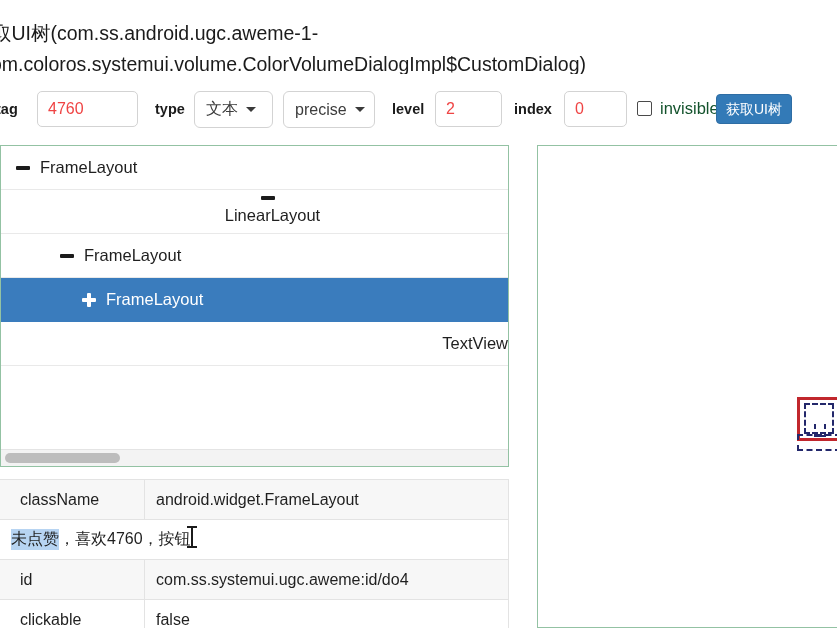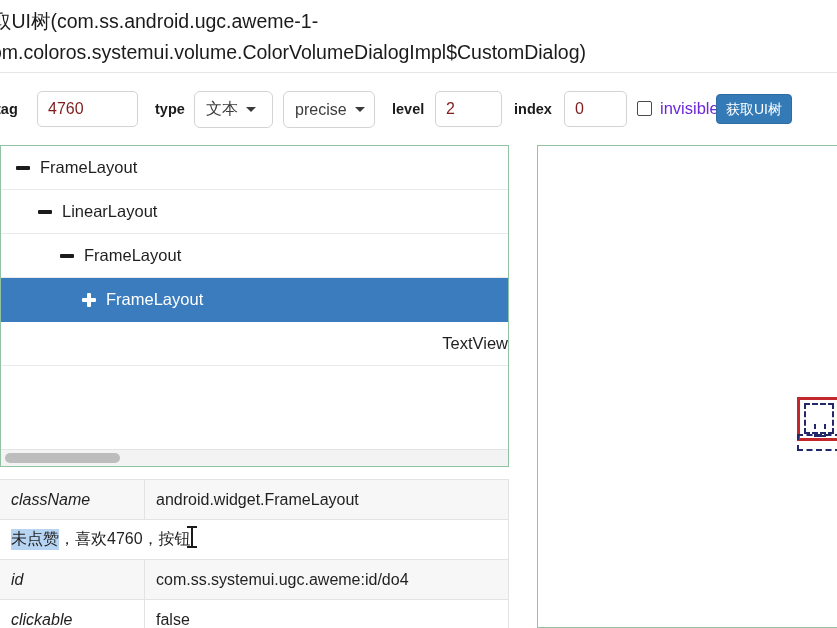--- a/index.html
+++ b/index.html
@@ -7,21 +7,21 @@
     width: 837px; height: 628px;
     background: #ffffff;
     font-family: "Liberation Sans", "DejaVu Sans", sans-serif;
     overflow: hidden;
     color: #202124;
   }
   #app { position: relative; width: 837px; height: 628px; }
 
   
   .title-bar {
-    position: absolute; left: 0; top: 0; width: 837px; height: 73px;
+    position: absolute; left: 0; top: 12px; width: 837px; height: 73px;
     border-bottom: 1px solid #e6e6e6;
     background: #fff;
     overflow: hidden;
   }
   .title-line {
     font-size: 19.5px; line-height: 33px; color: #1b1b1b;
     white-space: nowrap;
   }
   .title-line.l1 { position: absolute; left: -8px; top: 5px; }
   .title-line.l2 { position: absolute; left: -9px; top: 36px; }
@@ -37,21 +37,21 @@
     line-height: 18px;
   }
   .tb-label.tag   { left: -4px; }
   .tb-label.type  { left: 155px; }
   .tb-label.level { left: 392px; }
   .tb-label.index { left: 514px; }
 
   .txt-input {
     position: absolute; top: 91px; height: 36px;
     border: 1px solid #d3d3d3; border-radius: 5px;
-    background: #fff; font-size: 16px; color: #7f1d1d;
+    background: #fff; font-size: 16px; color: #ef4444;
     padding: 0 10px; line-height: 34px;
     font-family: "Liberation Sans", "DejaVu Sans", sans-serif;
     outline: none;
   }
   .txt-input.tag   { left: 37px;  width: 101px; }
   .txt-input.level { left: 435px; width: 67px; }
   .txt-input.index { left: 564px; width: 63px; }
 
   .select-box {
     position: absolute; top: 91px; height: 37px;
@@ -70,21 +70,21 @@
   }
 
   .chk-wrap {
     position: absolute; left: 637px; top: 99px;
     display: flex; align-items: center; gap: 8px;
   }
   .chk-box {
     width: 15px; height: 15px; border: 1.5px solid #4a4a4a;
     border-radius: 2px; background: #fff;
   }
-  .chk-label { font-size: 16.5px; color: #6d28d9; line-height: 18px; }
+  .chk-label { font-size: 16.5px; color: #14532d; line-height: 18px; }
 
   .primary-btn {
     position: absolute; left: 716px; top: 94px;
     width: 76px; height: 30px;
     background: #337ab7; border: 1px solid #2e6da4; border-radius: 4px;
     color: #fff; font-size: 14px; line-height: 28px;
     text-align: center; cursor: pointer; white-space: nowrap;
   }
 
   
@@ -131,25 +131,24 @@
 
   
   .prop-table {
     position: absolute; left: 0; top: 479px; width: 509px;
     border-top: 1px solid #e3e3e3;
     border-right: 1px solid #e3e3e3;
   }
   .prop-row { display: flex; height: 40px; border-bottom: 1px solid #e3e3e3; }
   .prop-row.alt { background: #f7f7f7; }
   .prop-key {
-    width: 145px; flex: 0 0 145px; padding-left: 11px;
+    width: 145px; flex: 0 0 145px; padding-left: 20px;
     display: flex; align-items: center;
     font-size: 16px; color: #1f1f1f;
     border-right: 1px solid #e3e3e3;
-    font-style: italic;
   }
   .prop-val {
     flex: 1; padding-left: 11px; display: flex; align-items: center;
     font-size: 16px; color: #1f1f1f; white-space: nowrap; overflow: hidden;
   }
   .sel-text { background: #b7d4f2; color: #1f1f1f; }
   .caret-ibeam {
     position: absolute; left: 191px; top: 526px;
     width: 2px; height: 22px; background: #1b1b1b;
   }
@@ -226,21 +225,21 @@
   </div>
 
   <div class="primary-btn">获取UI树</div>
 
   <div class="tree-panel">
     <div class="tree-rows" id="tree-rows">
         <div class="tree-row" style="padding-left: 14px;">
           <span class="ticon minus"></span>
           <span>FrameLayout</span>
         </div>
-        <div class="tree-row" style="padding-left: 36px;">
+        <div class="tree-row" style="padding-left: 36px; flex-direction: column;">
           <span class="ticon minus"></span>
           <span>LinearLayout</span>
         </div>
         <div class="tree-row" style="padding-left: 58px;">
           <span class="ticon minus"></span>
           <span>FrameLayout</span>
         </div>
         <div class="tree-row selected" style="padding-left: 80px;">
           <span class="ticon plus"></span>
           <span>FrameLayout</span>

